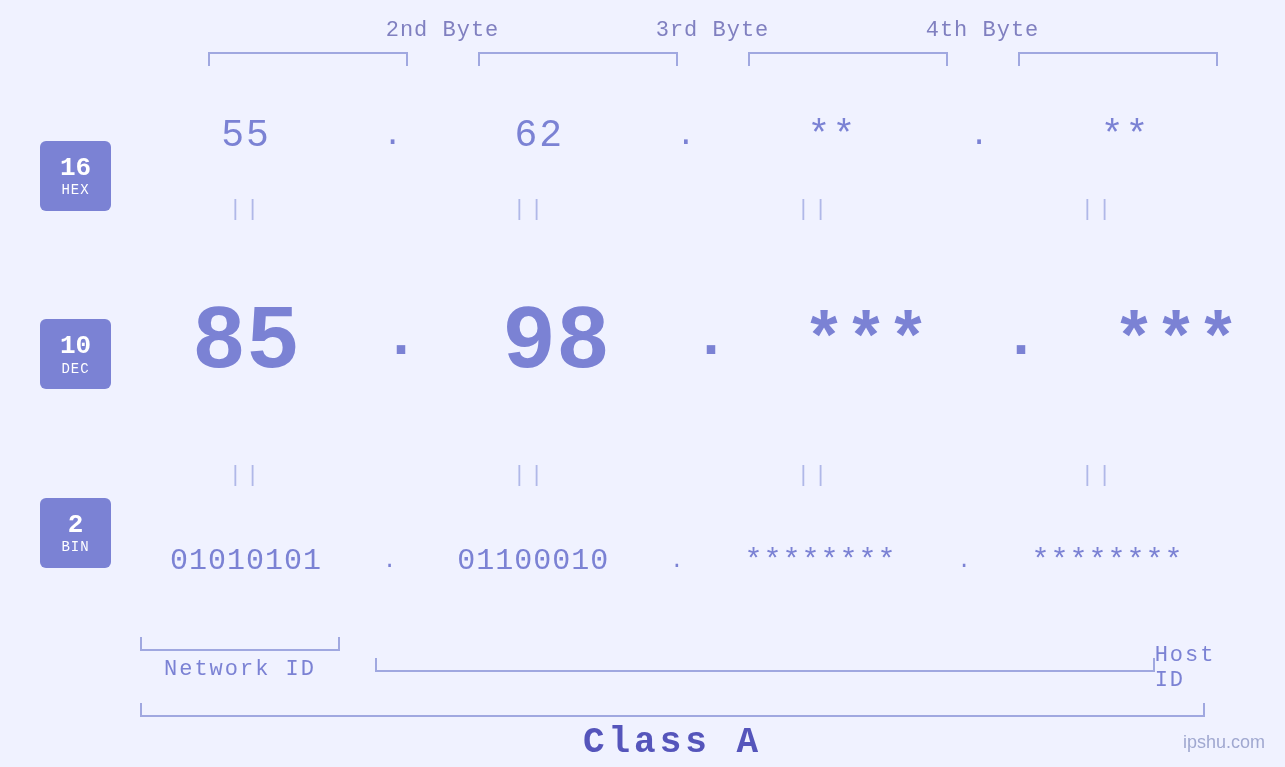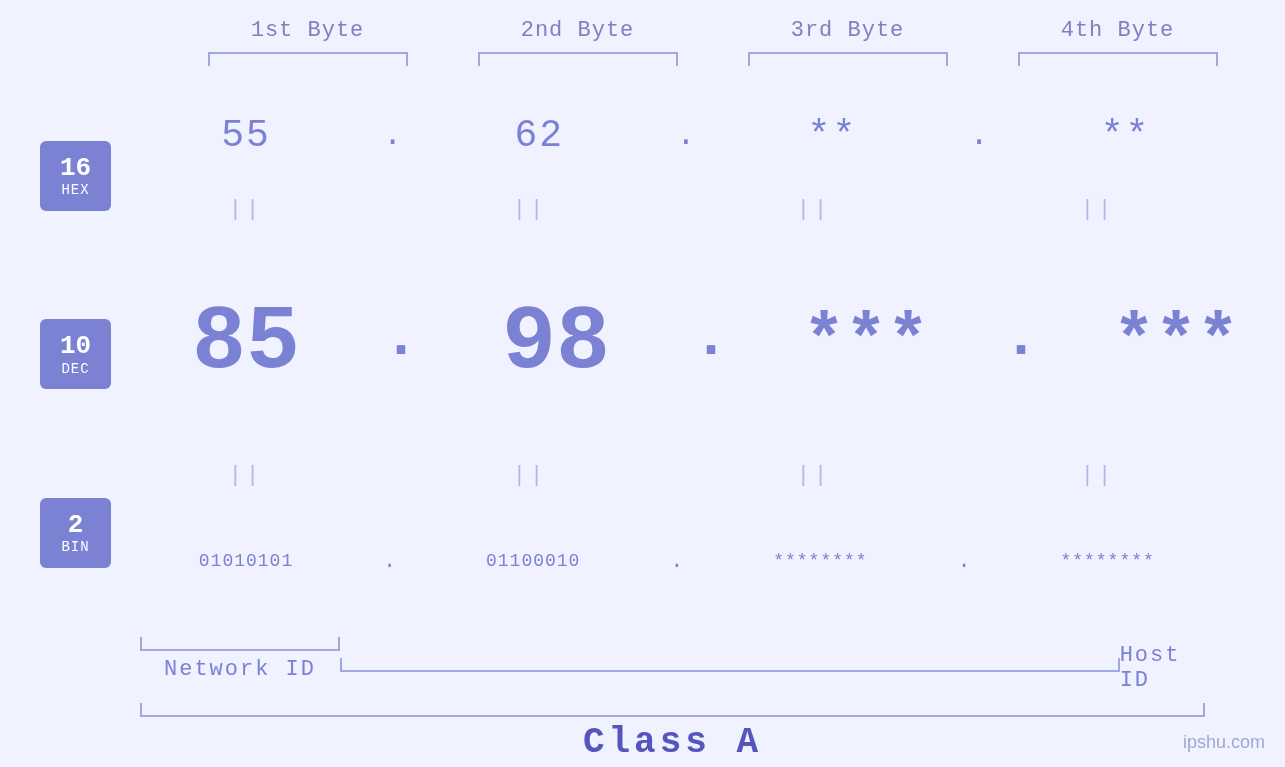--- a/index.html
+++ b/index.html
@@ -158,21 +158,21 @@
 
     .dec-dot {
       font-size: 60px;
       font-weight: bold;
       vertical-align: bottom;
       padding-bottom: 10px;
     }
 
     
     .bin-value {
-      font-size: 18px;
+      font-size: 30px;
       letter-spacing: 1px;
     }
 
     .bin-dot {
       font-size: 22px;
     }
 
     
     .sep-row {
       display: flex;
@@ -240,21 +240,20 @@
       color: #a0a8d0;
       font-family: Arial, sans-serif;
     }
   </style>
 </head>
 <body>
 
 <div class="container">
 
   <div class="byte-headers">
-    <div class="byte-header">1st Byte</div>
     <div class="byte-header">2nd Byte</div>
     <div class="byte-header">3rd Byte</div>
     <div class="byte-header">4th Byte</div>
   </div>
 
   <div class="brackets-row">
     <div class="bracket">
       <div class="bracket-line"></div>
     </div>
     <div class="bracket">
@@ -374,21 +373,21 @@
         <span class="dot bin-dot">.</span>
         <div class="data-cell">
           <span class="cell-value bin-value">********</span>
         </div>
       </div>
 
     </div>
   </div>
 
   <div class="bottom-area">
-    <div style="display:flex; width: calc(100% - 40px); padding-right: 40px;">
+    <div style="display:flex; width: calc(100% - 40px); padding-right: 40px; gap: 35px;">
 
       <div style="width:284px; display:flex; flex-direction:column; align-items:center;">
         <div style="width:200px; height:14px; border-bottom:2px solid #a0a8e0; border-left:2px solid #a0a8e0; border-right:2px solid #a0a8e0;"></div>
         <span class="bottom-label">Network ID</span>
       </div>
 
       <div style="flex:1; display:flex; flex-direction:row; align-items:center; padding-right: 30px;">
         <div style="width:820px; height:14px; border-bottom:2px solid #a0a8e0; border-left:2px solid #a0a8e0; border-right:2px solid #a0a8e0;"></div>
         <span class="bottom-label">Host ID</span>
       </div>

